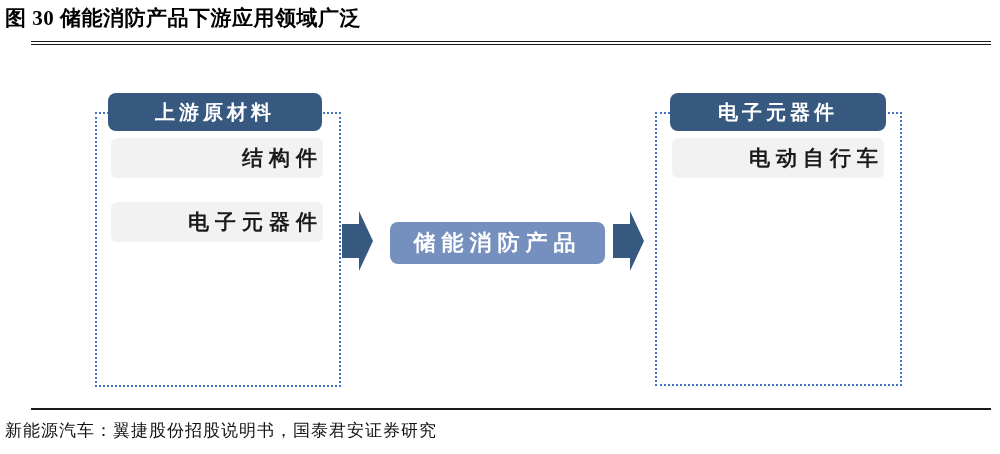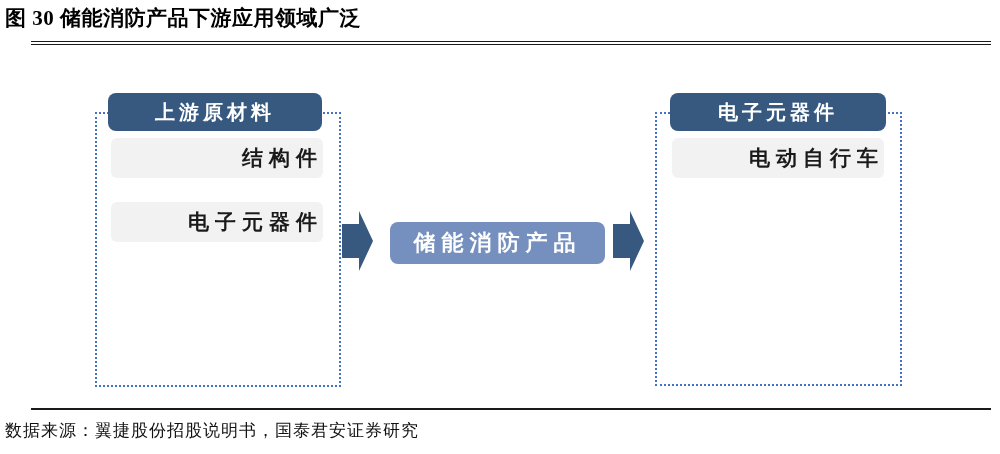--- a/index.html
+++ b/index.html
@@ -79,15 +79,15 @@
     <svg viewBox="0 0 32 62" xmlns="http://www.w3.org/2000/svg" aria-hidden="true">
       <polygon points="0,14 17,14 17,1 31,31 17,61 17,48 0,48" fill="#375980"></polygon>
     </svg>
   </div>
 
   <div class="dashed-col right"></div>
   <div class="col-header right">电子元器件</div>
   <div class="item rcol r0">电动自行车</div>
 
   <div class="rule-single"></div>
-  <div class="source-line">数据来源：翼捷股份招股说明书，国泰君安证券研究</div>
+  <div class="source-line">新能源汽车：翼捷股份招股说明书，国泰君安证券研究</div>
 
 </div>
 
 </body></html>

